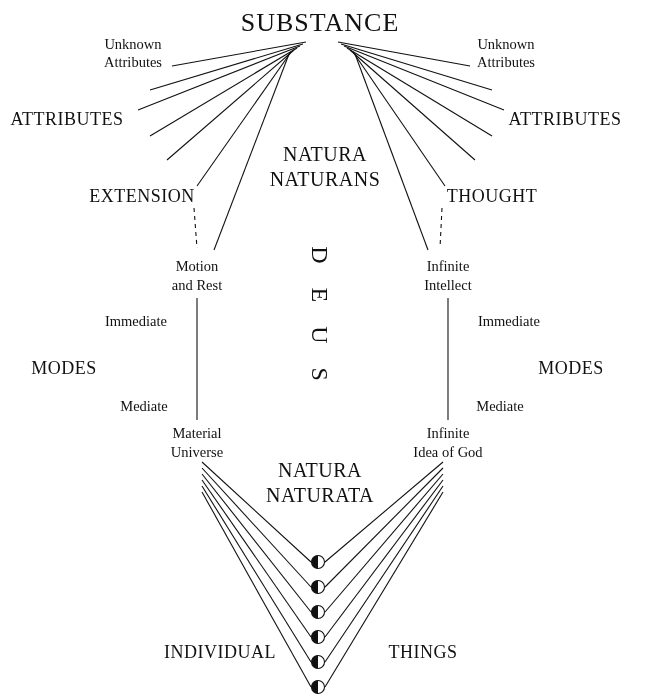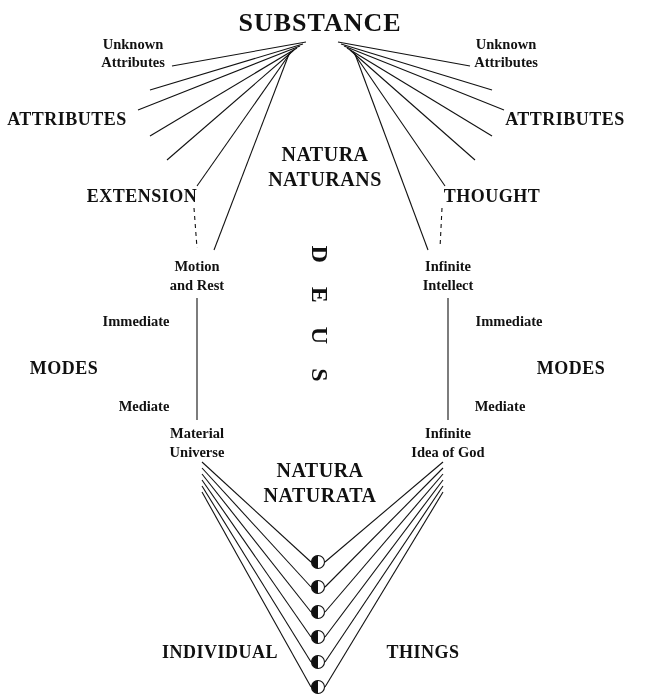--- a/index.html
+++ b/index.html
@@ -2,21 +2,20 @@
 <html><head>
 <meta charset="utf-8">
 <style>
   html,body{margin:0;padding:0;background:#ffffff;}
   .page{
     position:relative;
     width:645px;height:700px;
     background:#ffffff;
     font-family:"Liberation Serif","DejaVu Serif",serif;
     overflow:hidden;
-    font-weight:bold;
   }
   svg{display:block;}
   svg text{fill:#111111;}
   .t-xl{font-size:26px;letter-spacing:1px;}
   .t-lg{font-size:20px;letter-spacing:0.5px;}
   .t-md{font-size:18px;letter-spacing:0.5px;}
   .t-sm{font-size:14.5px;}
   .t-deus{font-size:24px;letter-spacing:9px;}
   .ln{stroke:#111111;stroke-width:1.1;}
   .dashed{stroke-dasharray:4 4;}

